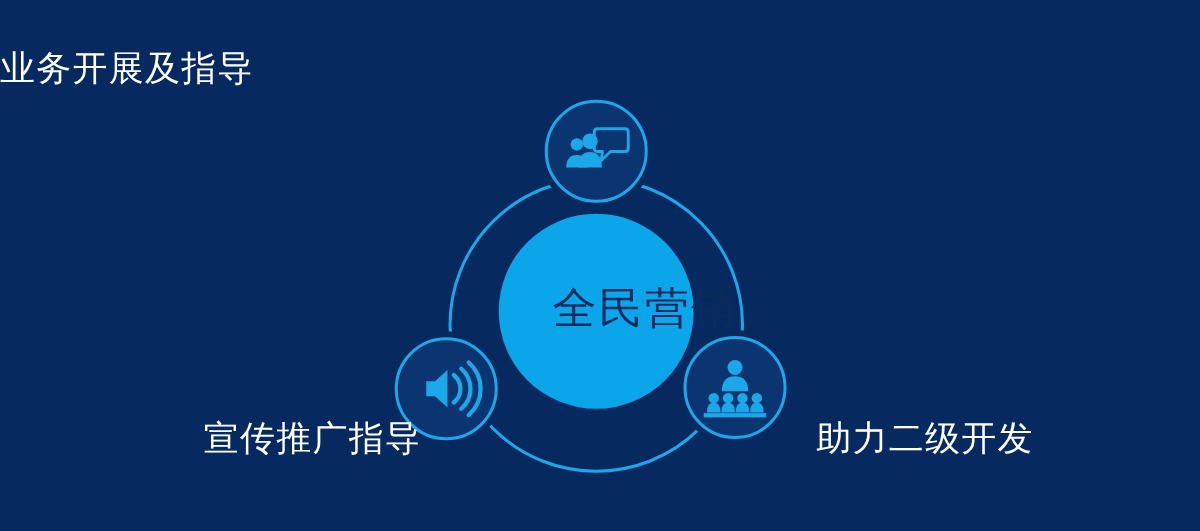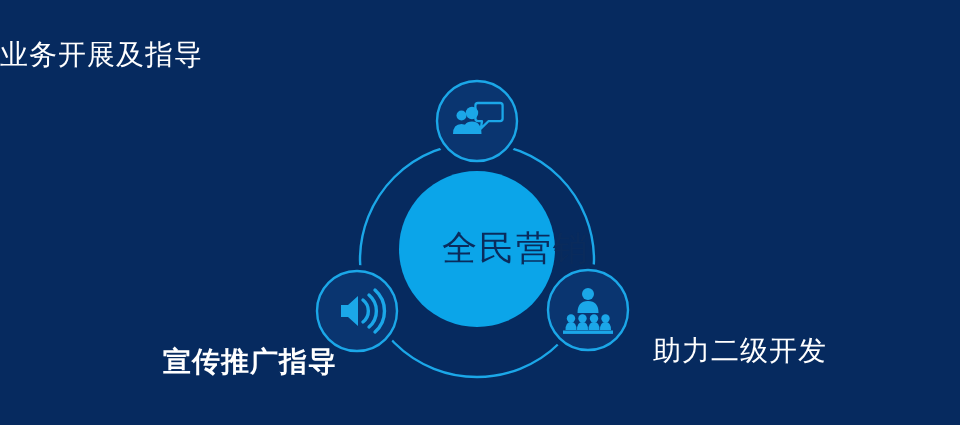--- a/index.html
+++ b/index.html
@@ -29,22 +29,21 @@
     white-space:nowrap;
     font-weight:400;
   }
   #label-top {
     left:0; right:0;
     top:41px;
     text-align:left;
   }
   #label-left {
     left:163px;
-    top:348px;
-    font-weight:bold;
+    top:337px;
   }
   #label-right {
     left:628px;
     top:337px;
     margin-left:25px;
   }
   .center-text {
     position:absolute;
     left:476px;
     top:248px;

